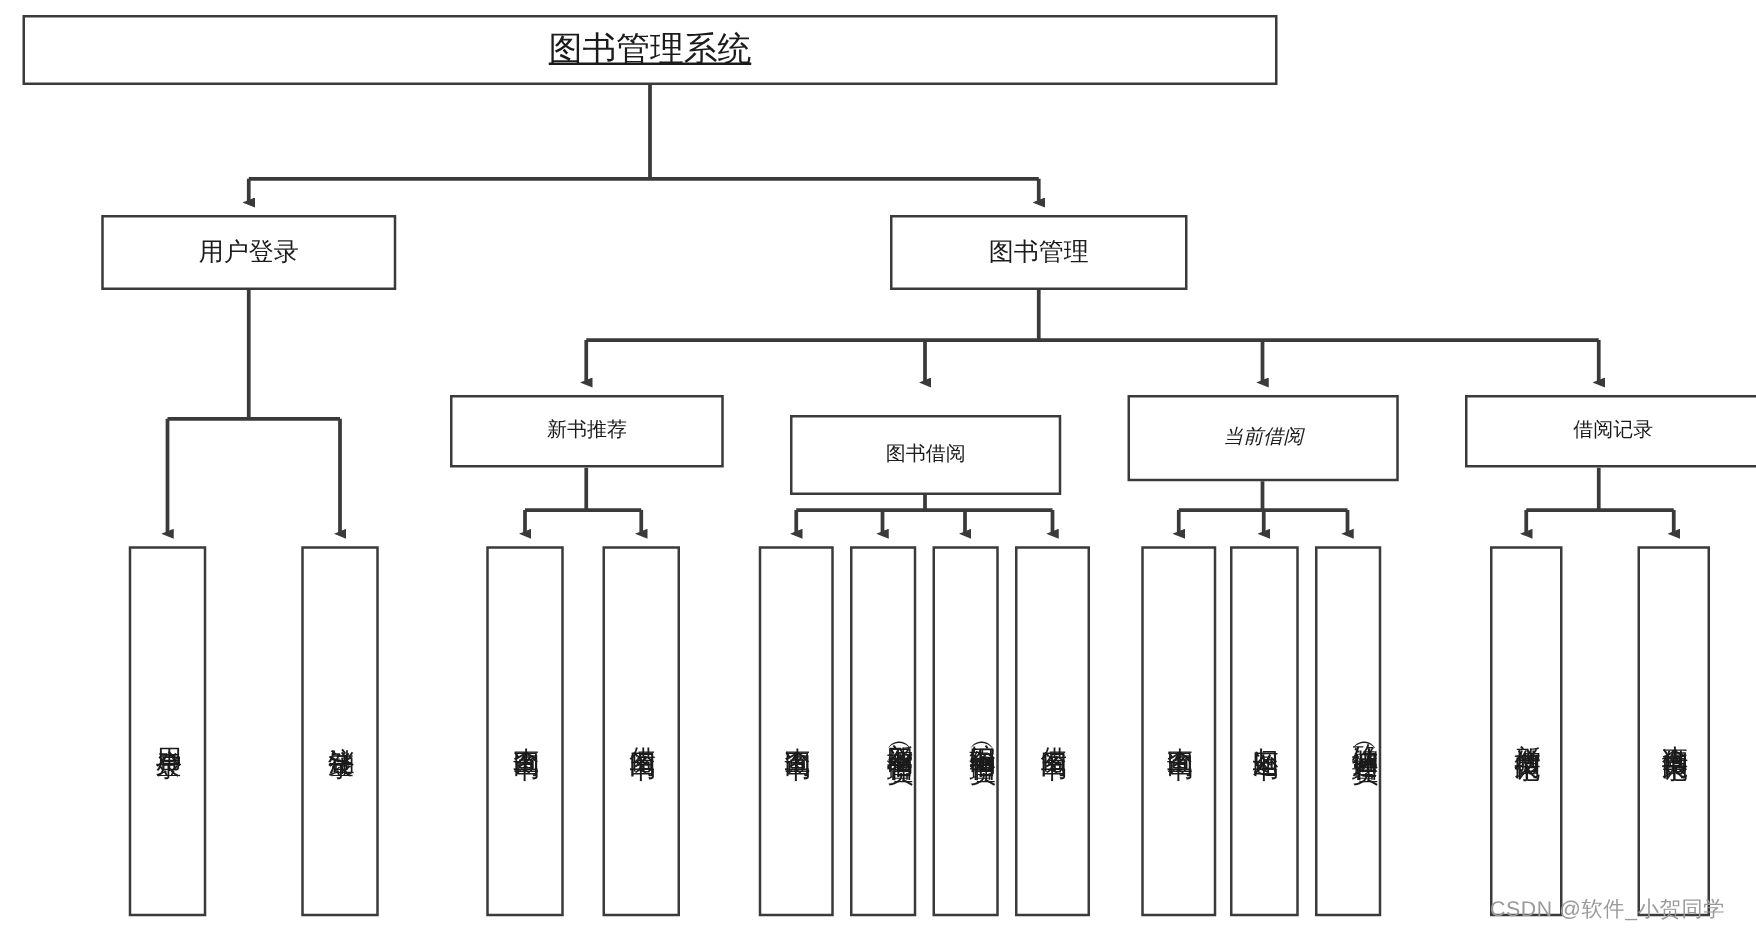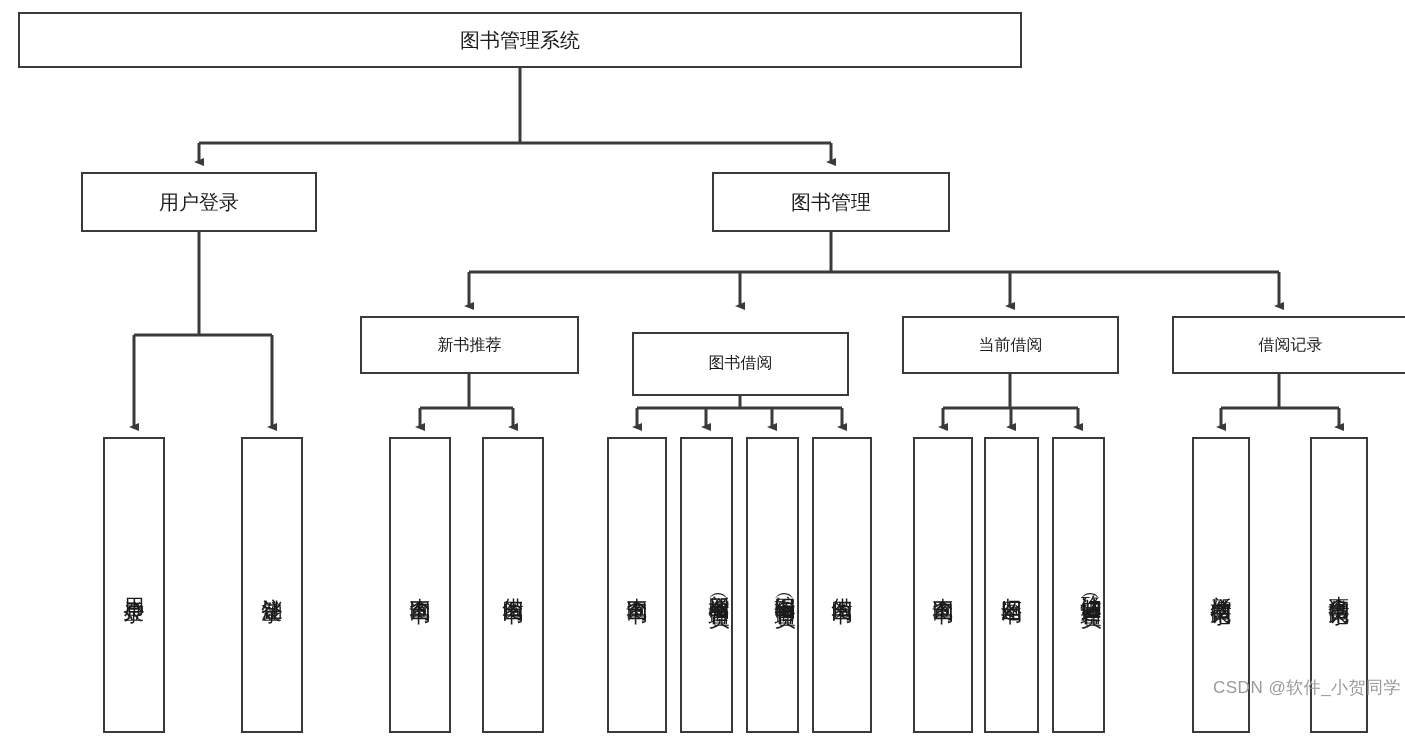--- a/index.html
+++ b/index.html
@@ -31,21 +31,22 @@
     border: 2px solid #3a3a3a;
     background: #ffffff;
     color: #1b1b1b;
     display: flex;
     align-items: center;
     justify-content: center;
     text-align: center;
     line-height: 1.15;
   }
   .node.root {
-    font-size: 20px;
+    font-size: 27px;
+    text-decoration: underline;
   }
   .node.lvl1 {
     font-size: 20px;
   }
   .node.lvl2 {
     font-size: 16px;
   }
   .node.leaf {
     writing-mode: vertical-rl;
     text-orientation: upright;
@@ -123,32 +124,32 @@
     </g>
   </svg>
 
   <div class="node root" id="node-root" style="left: 18px; top: 12px; width: 1004px; height: 56px;">图书管理系统</div>
 
   <div class="node lvl1" id="node-l1-0" style="left: 81px; top: 172px; width: 236px; height: 60px;">用户登录</div>
   <div class="node lvl1" id="node-l1-1" style="left: 712px; top: 172px; width: 238px; height: 60px;">图书管理</div>
 
   <div class="node lvl2" id="node-l2-0" style="left: 360px; top: 316px; width: 219px; height: 58px;">新书推荐</div>
   <div class="node lvl2" id="node-l2-1" style="left: 632px; top: 332px; width: 217px; height: 64px; font-family: Liberation Mono, monospace;">图书借阅</div>
-  <div class="node lvl2" id="node-l2-2" style="left: 902px; top: 316px; width: 217px; height: 58px;">当前借阅</div>
+  <div class="node lvl2" id="node-l2-2" style="left: 902px; top: 316px; width: 217px; height: 69px; font-style: italic;">当前借阅</div>
   <div class="node lvl2" id="node-l2-3" style="left: 1172px; top: 316px; width: 237px; height: 58px;">借阅记录</div>
 
   <div class="node leaf centered" id="node-leaf-0" style="left: 103px; top: 437px; width: 62px; height: 296px;">用户登录</div>
   <div class="node leaf centered" id="node-leaf-1" style="left: 241px; top: 437px; width: 62px; height: 296px;">注销登录</div>
   <div class="node leaf centered" id="node-leaf-2" style="left: 389px; top: 437px; width: 62px; height: 296px;">查询图书</div>
   <div class="node leaf centered" id="node-leaf-3" style="left: 482px; top: 437px; width: 62px; height: 296px;">借阅图书</div>
   <div class="node leaf centered" id="node-leaf-4" style="left: 607px; top: 437px; width: 60px; height: 296px;">查询图书</div>
   <div class="node leaf" id="node-leaf-5" style="left: 680px; top: 437px; width: 53px; height: 296px;">新增图书（管理员）</div>
   <div class="node leaf" id="node-leaf-6" style="left: 746px; top: 437px; width: 53px; height: 296px;">编辑图书（管理员）</div>
   <div class="node leaf centered" id="node-leaf-7" style="left: 812px; top: 437px; width: 60px; height: 296px;">借阅图书</div>
   <div class="node leaf centered" id="node-leaf-8" style="left: 913px; top: 437px; width: 60px; height: 296px;">查询图书</div>
   <div class="node leaf centered" id="node-leaf-9" style="left: 984px; top: 437px; width: 55px; height: 296px;">归还图书</div>
   <div class="node leaf" id="node-leaf-10" style="left: 1052px; top: 437px; width: 53px; height: 296px;">确认归还（管理员）</div>
   <div class="node leaf centered" id="node-leaf-11" style="left: 1192px; top: 437px; width: 58px; height: 296px;">新增借阅记录</div>
   <div class="node leaf centered" id="node-leaf-12" style="left: 1310px; top: 437px; width: 58px; height: 296px;">查询借阅记录</div>
 
-  <div class="watermark" id="watermark" style="left: 1192px; top: 676px; margin-left: 21px;">CSDN @软件_小贺同学</div>
+  <div class="watermark" id="watermark" style="left: 1192px; top: 716px;">CSDN @软件_小贺同学</div>
 
 </div>
 
 </body></html>

